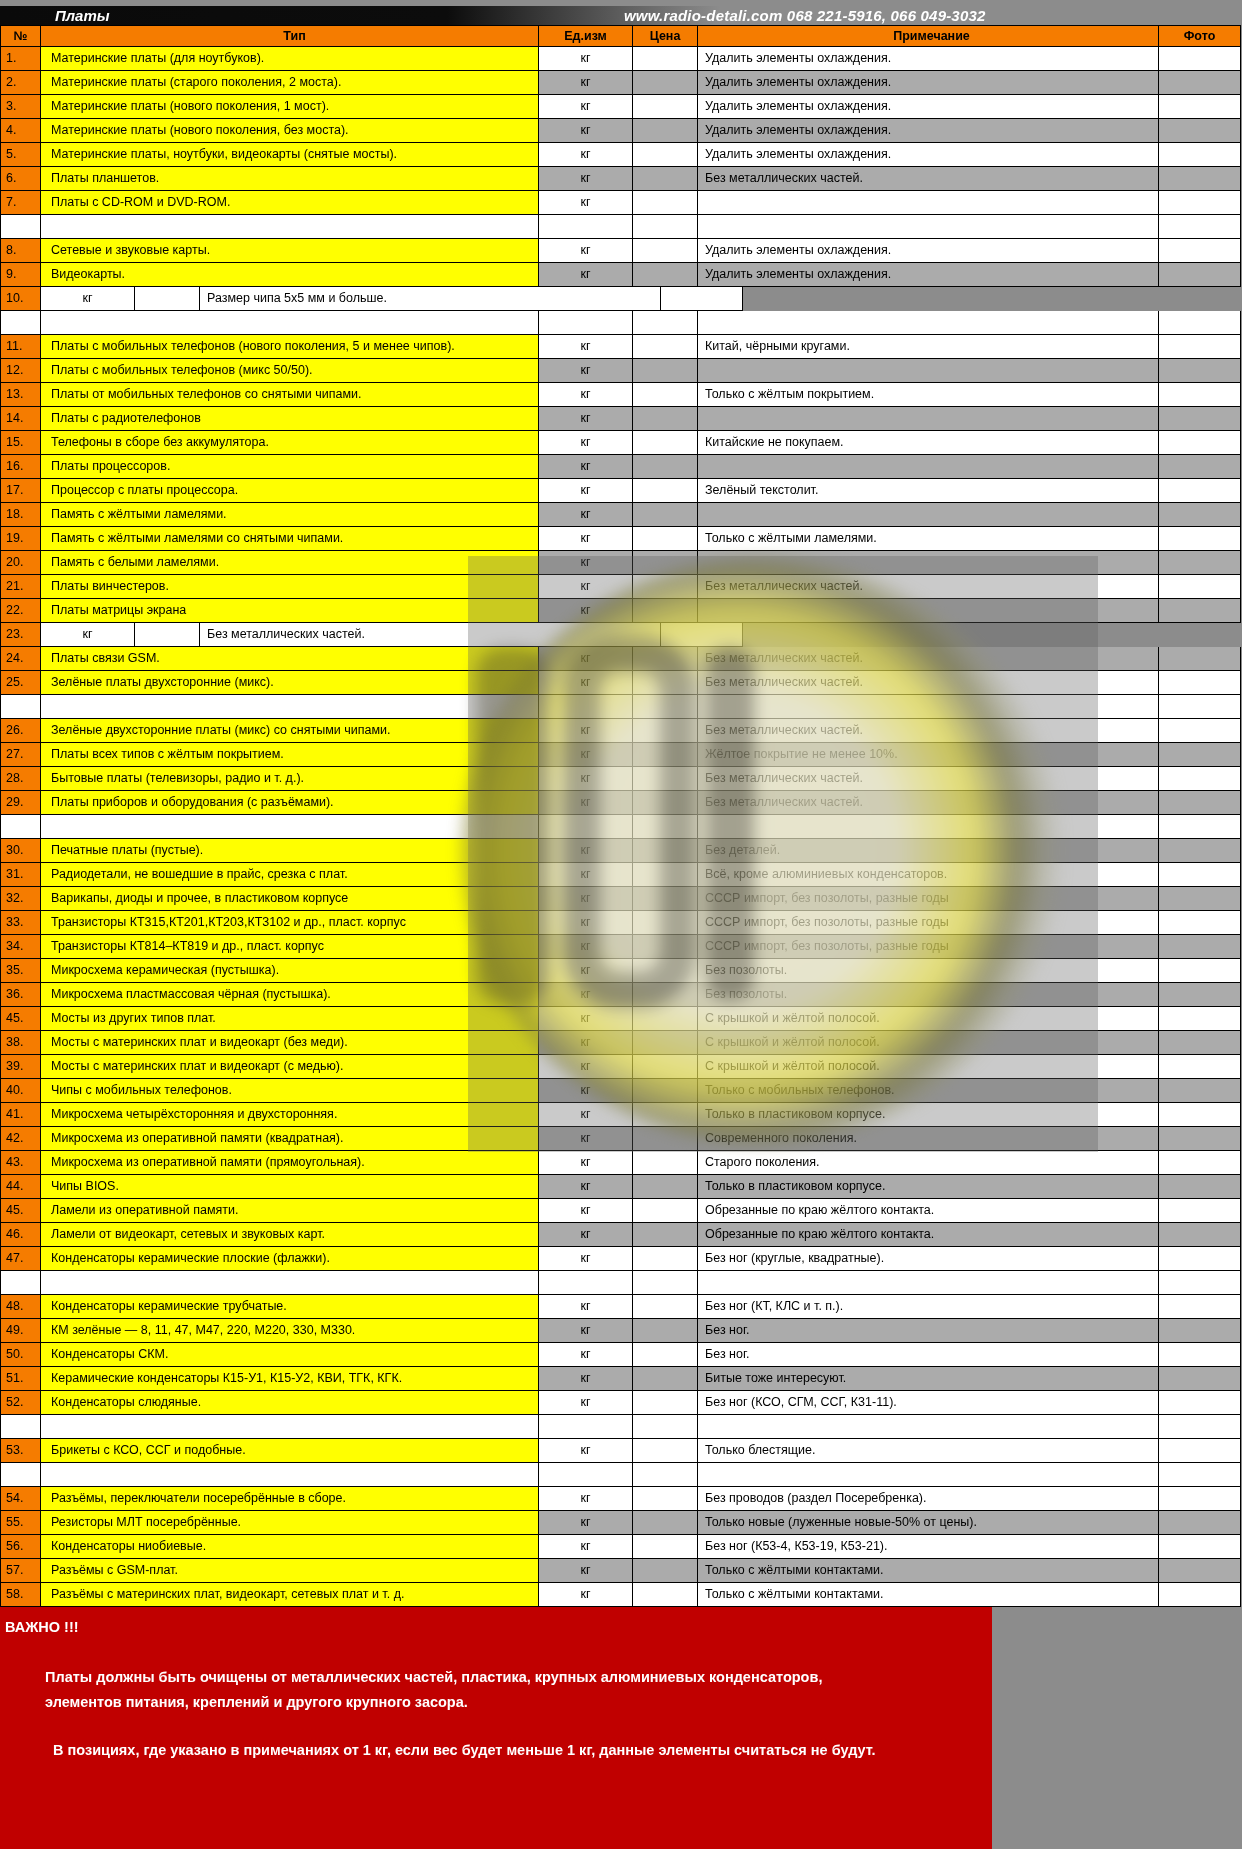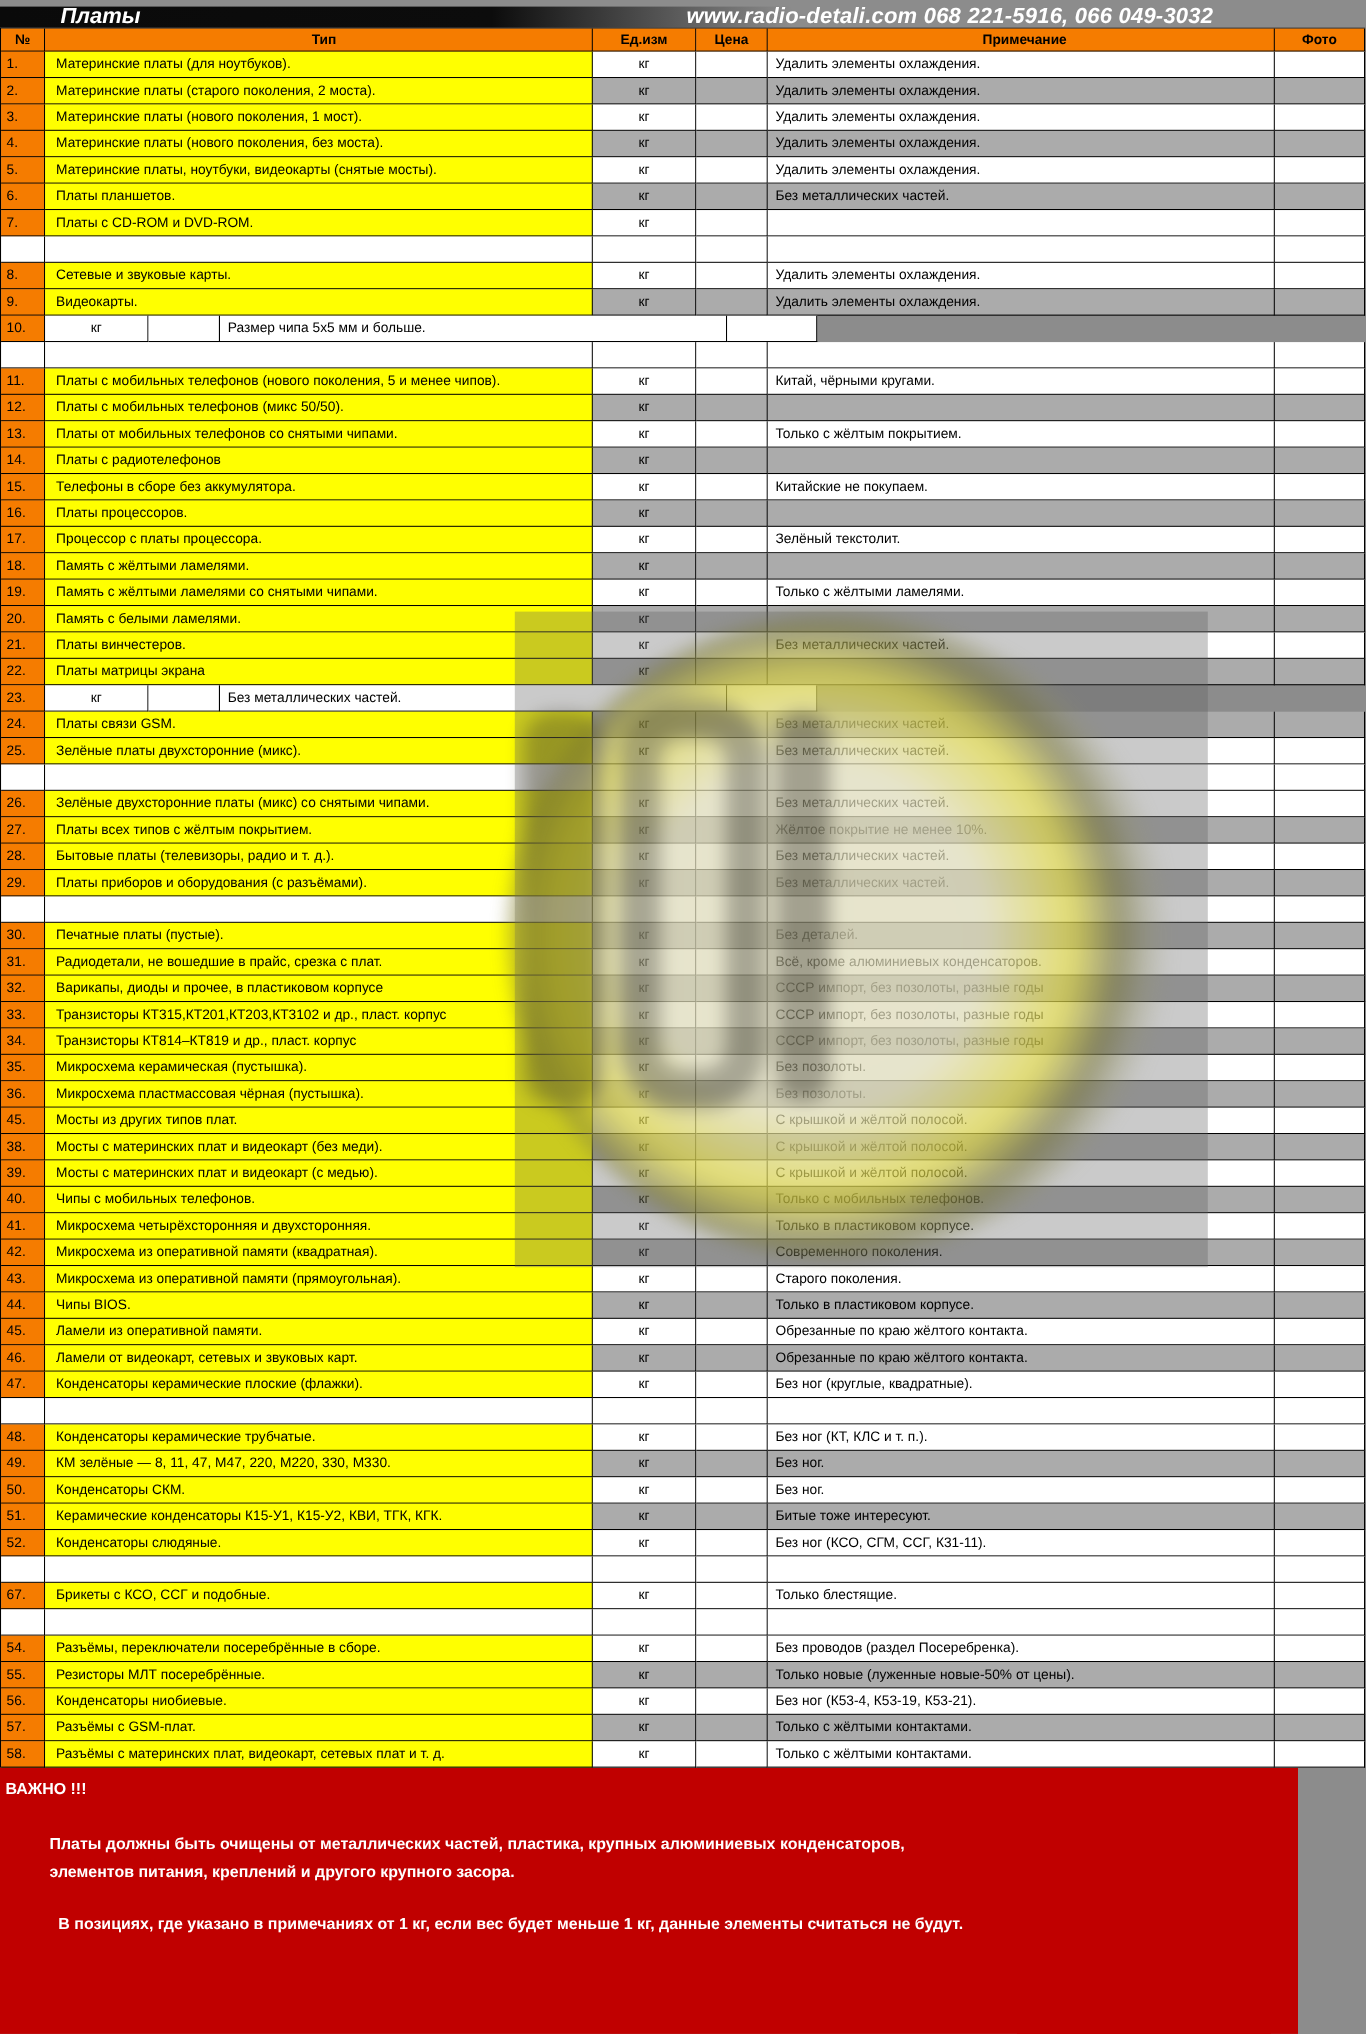--- a/index.html
+++ b/index.html
@@ -14,21 +14,21 @@
 
   
   .titlebar {
     position: relative;
     margin-top: 6px;
     height: 19px;
     background: linear-gradient(90deg, #0a0a0a 0%, #0c0c0c 36%, #8c8c8c 58%, #8c8c8c 100%);
     color: #ffffff;
     font-weight: bold;
     font-style: italic;
-    font-size: 20px;
+    font-size: 15px;
     line-height: 19px;
   }
   .titlebar .doc-title { position: absolute; left: 55px; top: 0; }
   .titlebar .site { position: absolute; left: 624px; top: 0; letter-spacing: 0.2px; }
 
   
   .price-table { border-left: 1px solid #000; width: 1241px; }
   .hdr-row, .row { display: flex; }
   .hdr-row { height: 22px; border-top: 1px solid #000; }
   .cell {
@@ -80,21 +80,21 @@
       rgba(150,150,110,0) 75%);
   }
   .wm-glyph { position: absolute; background: rgba(66,64,42,0.6); }
   .wm-g1 { left: 8px;  top: 92px;  width: 72px;  height: 356px; border-radius: 26px; }
   .wm-g2 { left: 96px; top: 80px;  width: 132px; height: 372px; border-radius: 56px;
            background: transparent; border: 36px solid rgba(66,64,42,0.55); }
   .wm-g3 { left: 238px; top: 92px; width: 48px;  height: 352px; border-radius: 22px; }
 
   
   .footer {
-    width: 1180px; height: 242px;
+    width: 992px; height: 242px;
     background: #c00000;
     color: #ffffff;
     font-weight: bold;
     font-size: 14.5px;
     padding-left: 5px;
     overflow: hidden;
   }
   .footer .f-head { margin-top: 12px; font-size: 14.5px; }
   .footer .f-p1 { margin-top: 30px; line-height: 25px; margin-left: 40px; }
   .footer .f-p2 { margin-top: 27px; padding-left: 48px; }
@@ -573,21 +573,21 @@
       </div>
       <div class="row blank">
         <div class="cell c-num"></div>
         <div class="cell c-type"></div>
         <div class="cell c-unit"></div>
         <div class="cell c-price"></div>
         <div class="cell c-note"></div>
         <div class="cell c-photo"></div>
       </div>
       <div class="row white">
-        <div class="cell c-num">67.</div>
+        <div class="cell c-num">53.</div>
         <div class="cell c-type">Брикеты с КСО, ССГ и подобные.</div>
         <div class="cell c-unit">кг</div>
         <div class="cell c-price"></div>
         <div class="cell c-note">Только блестящие.</div>
         <div class="cell c-photo"></div>
       </div>
       <div class="row blank">
         <div class="cell c-num"></div>
         <div class="cell c-type"></div>
         <div class="cell c-unit"></div>

